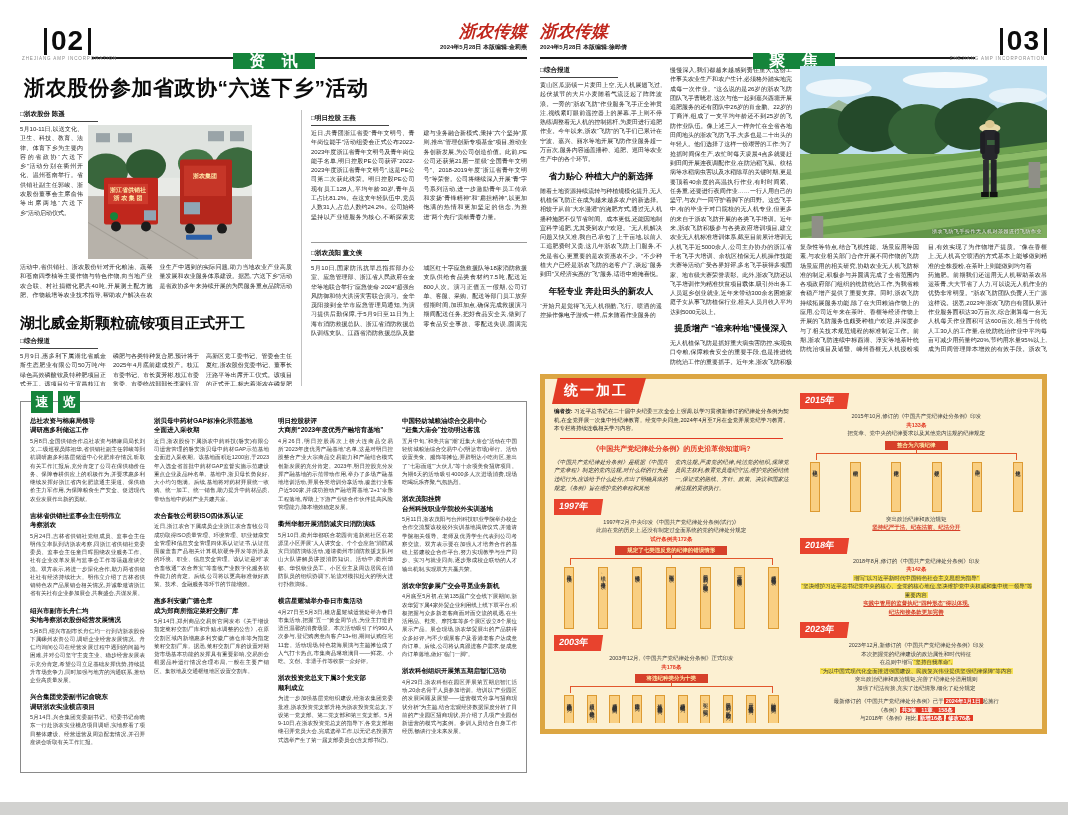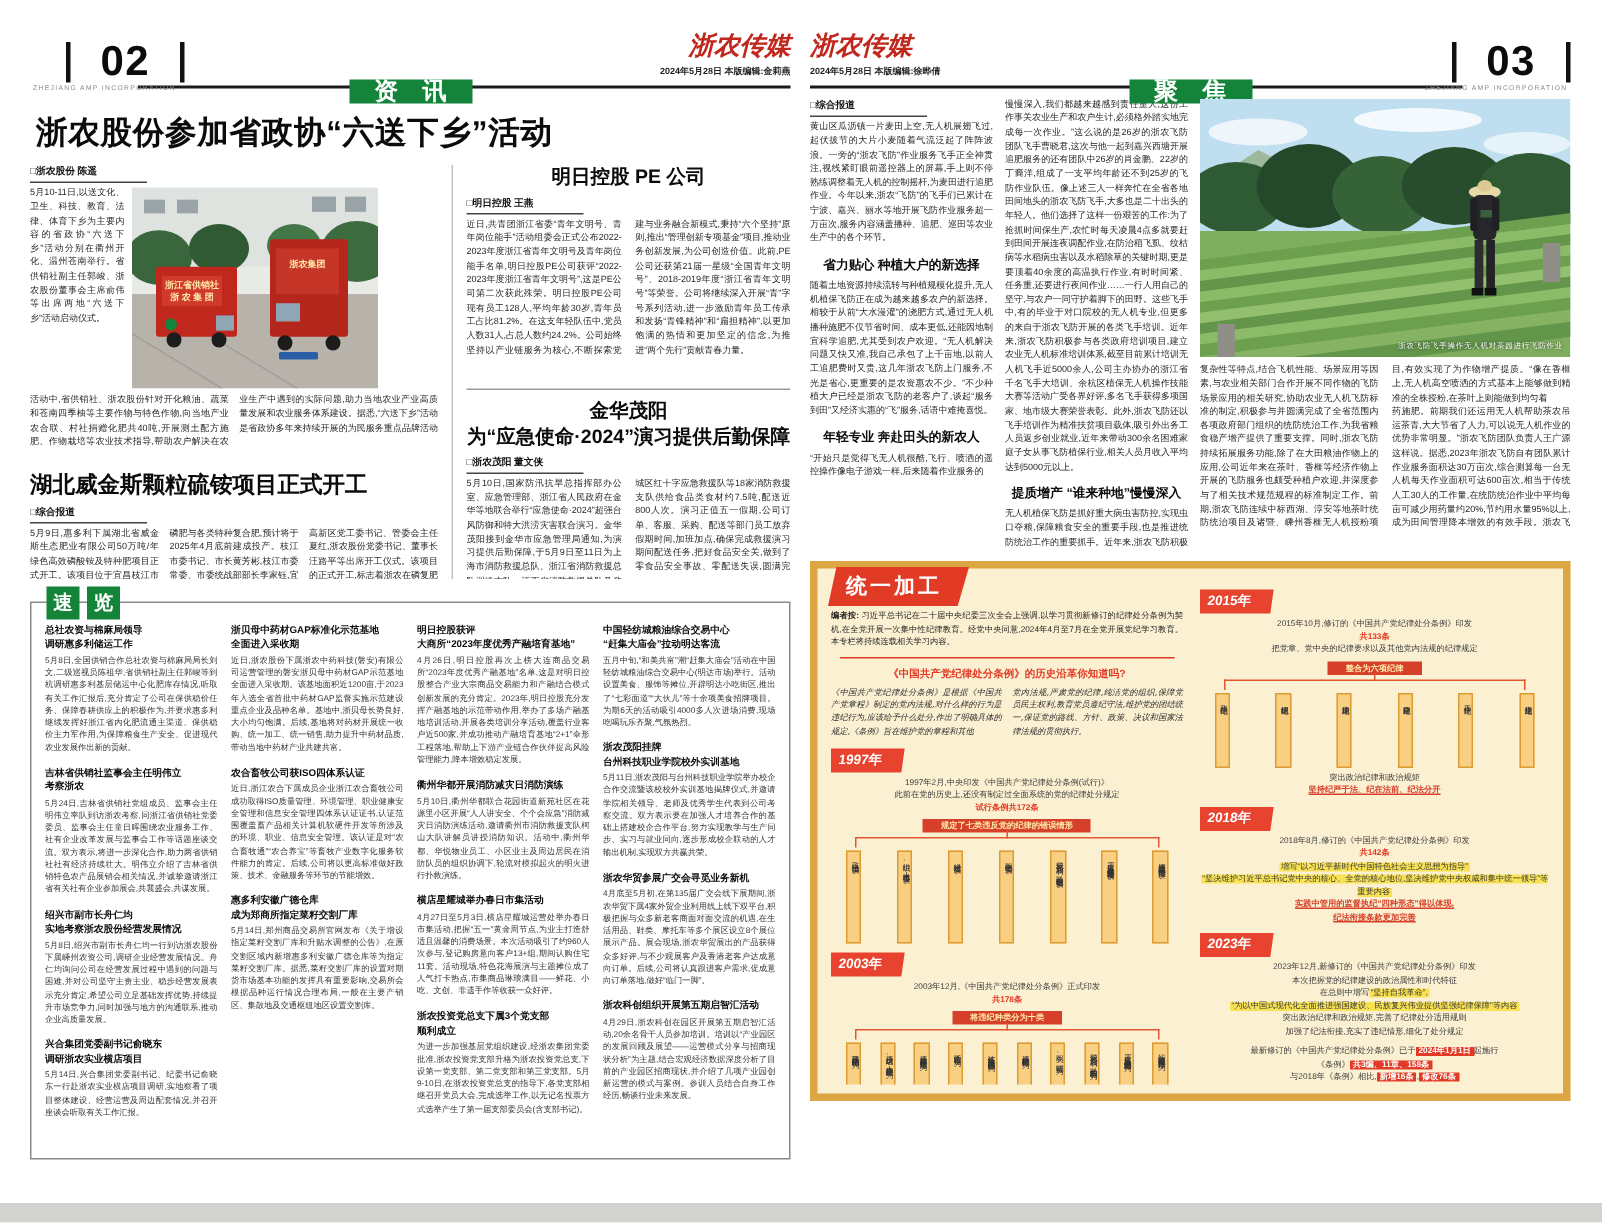--- a/index.html
+++ b/index.html
@@ -7,21 +7,21 @@
          font-family:"Liberation Sans",sans-serif;color:#222;}
   .bottom-strip{position:absolute;left:0;bottom:0;width:100%;height:13px;background:#d2d2d0;}
   .spread{display:flex;gap:13px;padding:26px 20px 0 20px;}
   .page{width:507px;position:relative;}
 
   
   .hdr{position:relative;height:38px;}
   .hdr-line{position:absolute;bottom:5px;border-bottom:2px solid #1b1b1b;}
   .hdr-line.l{left:72px;right:0;}
   .hdr-line.r{left:0;right:72px;}
-  .pagenum{position:absolute;top:0;display:flex;align-items:center;gap:20px;padding-left:24px;}
+  .pagenum{position:absolute;top:0;display:flex;align-items:center;gap:4px;padding-left:24px;}
   .pagenum.l{left:0;}
   .pagenum.r{right:0;}
   .pn-bar{width:3px;height:27px;background:#111;margin-top:2px;}
   .pn-num{font-size:28px;font-weight:900;line-height:1;letter-spacing:1px;color:#0c0c0c;}
   .pn-org{position:absolute;top:30px;font-size:4.5px;letter-spacing:.9px;color:#8a8a8a;white-space:nowrap;}
   .pagenum.l .pn-org{left:2px;}
   .pagenum.r .pn-org{right:2px;}
   .badge{position:absolute;left:50%;transform:translateX(-50%);bottom:-5px;width:82px;height:16px;
          background:#15843b;color:#fff;display:flex;align-items:center;justify-content:center;
          font-size:16px;font-weight:bold;letter-spacing:6px;text-indent:6px;}
@@ -169,29 +169,24 @@
           </div>
           <div class="lead-below small-txt">活动中,省供销社、浙农股份针对开化粮油、蔬菜和苍南四季柚等主要作物与特色作物,向当地产业农合联、村社捐赠化肥共40吨,开展测土配方施肥、作物栽培等农业技术指导,帮助农户解决在农业生产中遇到的实际问题,助力当地农业产业高质量发展和农业服务体系建设。据悉,“六送下乡”活动是省政协多年来持续开展的为民服务重点品牌活动之一,已成为省政协系列民生品牌的特色品牌,也成为了我省政协委员与基层群众的美好约定。</div>
 
           <div class="art2-title">湖北威金斯颗粒硫铵项目正式开工</div>
           <div class="byl">□综合报道</div>
           <div class="art2-body small-txt">5月9日,惠多利下属湖北省威金斯生态肥业有限公司50万吨/年绿色高效磷酸铵及特种肥项目正式开工。该项目位于宜昌枝江市姚家港化工园区,主要产品为优质磷肥与各类特种复合肥,预计将于2025年4月底前建成投产。枝江市委书记、市长黄芳彬,枝江市委常委、市委统战部部长李家钰,宜昌市供销社党委主任徐培荣,枝江高新区党工委书记、管委会主任夏红,浙农股份党委书记、董事长汪路平等出席开工仪式。该项目的正式开工,标志着浙农在磷复肥产业布局上迈出了坚实一步。</div>
         </div>
 
         <div class="l-top-right">
           <div class="artM-title">
-            <div>明日控股 PE 公司</div>
           </div>
           <div class="byl">□明日控股 王燕</div>
           <div class="artM-body small-txt">近日,共青团浙江省委“青年文明号、青年岗位能手”活动组委会正式公布2022-2023年度浙江省青年文明号及青年岗位能手名单,明日控股PE公司获评“2022-2023年度浙江省青年文明号”,这是PE公司第二次获此殊荣。明日控股PE公司现有员工128人,平均年龄30岁,青年员工占比81.2%。在这支年轻队伍中,党员人数31人,占总人数约24.2%。公司始终坚持以产业链服务为核心,不断探索党建与业务融合新模式,秉持“六个坚持”原则,推出“管理创新专项基金”项目,推动业务创新发展,为公司创造价值。此前,PE公司还获第21届一星级“全国青年文明号”、2018-2019年度“浙江省青年文明号”等荣誉。公司将继续深入开展“青”字号系列活动,进一步激励青年员工传承和发扬“青锋精神”和“扁担精神”,以更加饱满的热情和更加坚定的信念,为推进“两个先行”贡献青春力量。</div>
           <div class="art-div"></div>
-          <div class="artM-title">
-            <div>金华茂阳</div>
-            <div>为“应急使命·2024”演习提供后勤保障</div>
-          </div>
           <div class="byl">□浙农茂阳 董文侠</div>
           <div class="artJ-body small-txt">5月10日,国家防汛抗旱总指挥部办公室、应急管理部、浙江省人民政府在金华等地联合举行“应急使命·2024”超强台风防御和特大洪涝灾害联合演习。金华茂阳接到金华市应急管理局通知,为演习提供后勤保障,于5月9日至11日为上海市消防救援总队、浙江省消防救援总队训练支队、江西省消防救援总队及婺城区红十字应急救援队等18家消防救援支队供给食品类食材约7.5吨,配送近800人次。演习正值五一假期,公司订单、客服、采购、配送等部门员工放弃假期时间,加班加点,确保完成救援演习期间配送任务,把好食品安全关,做到了零食品安全事故、零配送失误,圆满完成了后勤保障任务,得到了政府部门和消防部队的认可和肯定。</div>
         </div>
       </div>
 
       <div class="quick">
         <div class="quick-label">
           <span class="q-chip">速</span>
           <span class="q-chip">览</span>
         </div>

